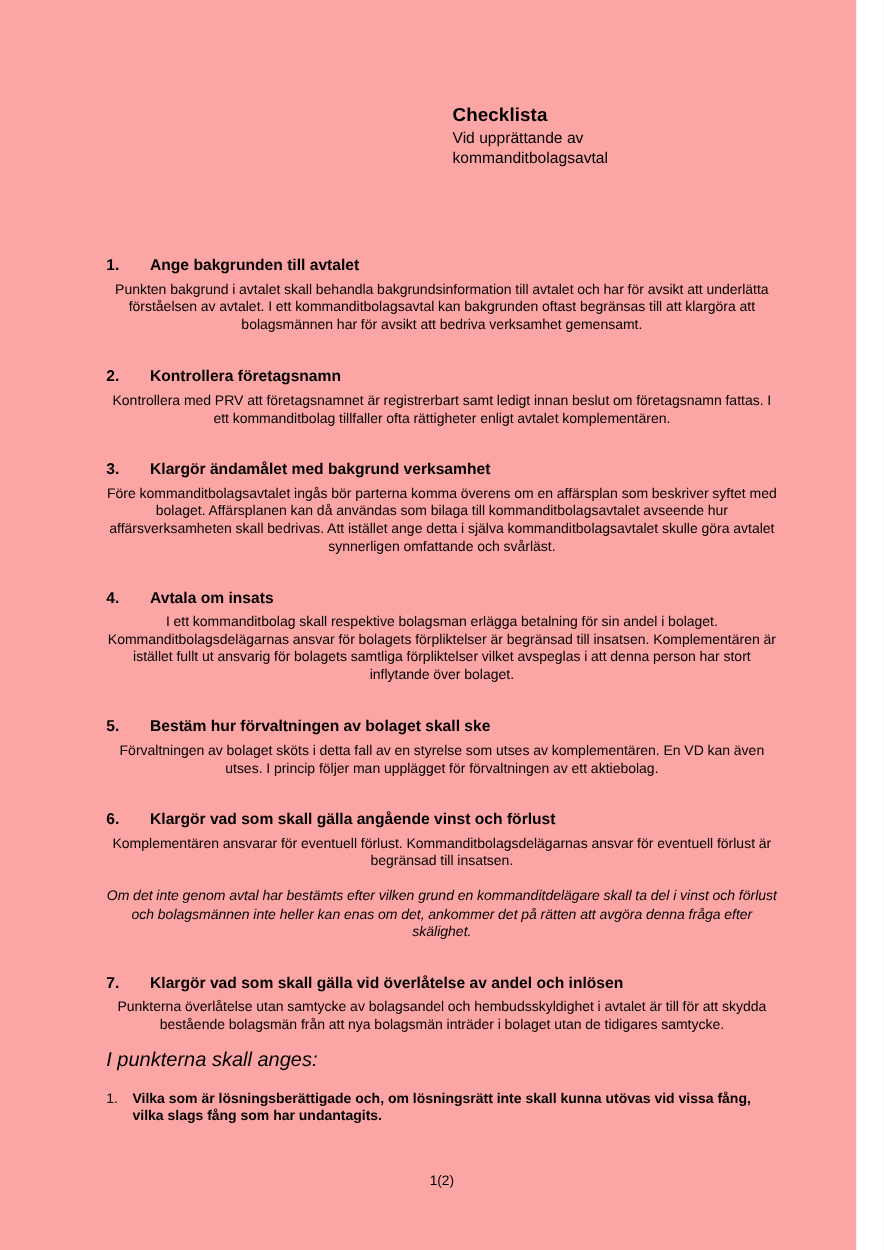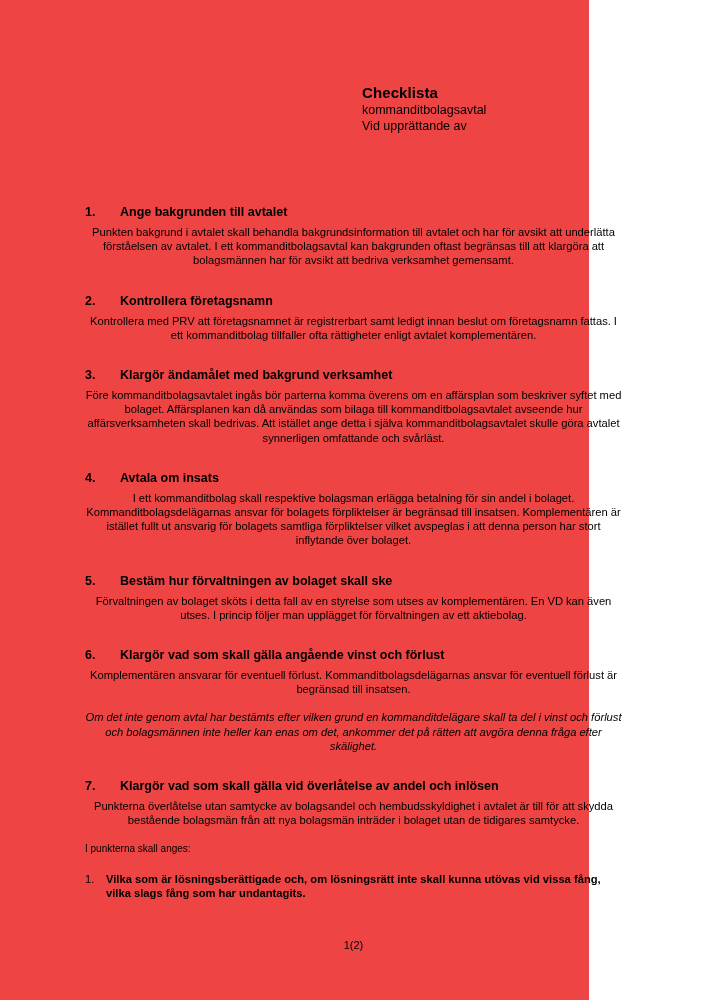--- a/index.html
+++ b/index.html
@@ -12,23 +12,23 @@
     width: 707px;
     height: 1000px;
     position: relative;
     font-family: "Liberation Sans", sans-serif;
     color: #000000;
     -webkit-font-smoothing: antialiased;
   }
 
   .page {
     position: relative;
-    width: 589px;
+    width: 685px;
     height: 1000px;
-    background: #ef4444;
+    background: #fca5a5;
     box-sizing: border-box;
   }
 
   
   .title-block {
     position: absolute;
     left: 362px;
     top: 84px;
     width: 280px;
   }
@@ -86,23 +86,24 @@
     margin-top: 14px;
     font-style: italic;
   }
 
   
   .section + .section {
     margin-top: 26px;
   }
 
   .lead-in {
-    font-size: 10px;
+    font-size: 16px;
     line-height: 14.2px;
     margin: 15px 0 0 0;
+    font-style: italic;
   }
 
   ol.sub-list {
     list-style: none;
     margin: 15px 0 0 0;
     padding: 0;
   }
   ol.sub-list > li {
     position: relative;
     padding-left: 21px;
@@ -133,22 +134,22 @@
     line-height: 14px;
   }
 </style>
 </head>
 <body>
 
 <div class="page">
 
   <div class="title-block">
     <h1 class="doc-title">Checklista</h1>
+    <p class="doc-subtitle-line">Vid upprättande av</p>
     <p class="doc-subtitle-line">kommanditbolagsavtal</p>
-    <p class="doc-subtitle-line">Vid upprättande av</p>
   </div>
 
   <div class="content">
 
     <div class="section">
       <h2 class="sec-heading">
         <span class="sec-num">1.</span>
         <span class="sec-title">Ange bakgrunden till avtalet</span>
       </h2>
       <p class="para">Punkten bakgrund i avtalet skall behandla bakgrundsinformation till avtalet och har för avsikt att underlätta förståelsen av avtalet. I ett kommanditbolagsavtal kan bakgrunden oftast begränsas till att klargöra att bolagsmännen har för avsikt att bedriva verksamhet gemensamt.</p>

